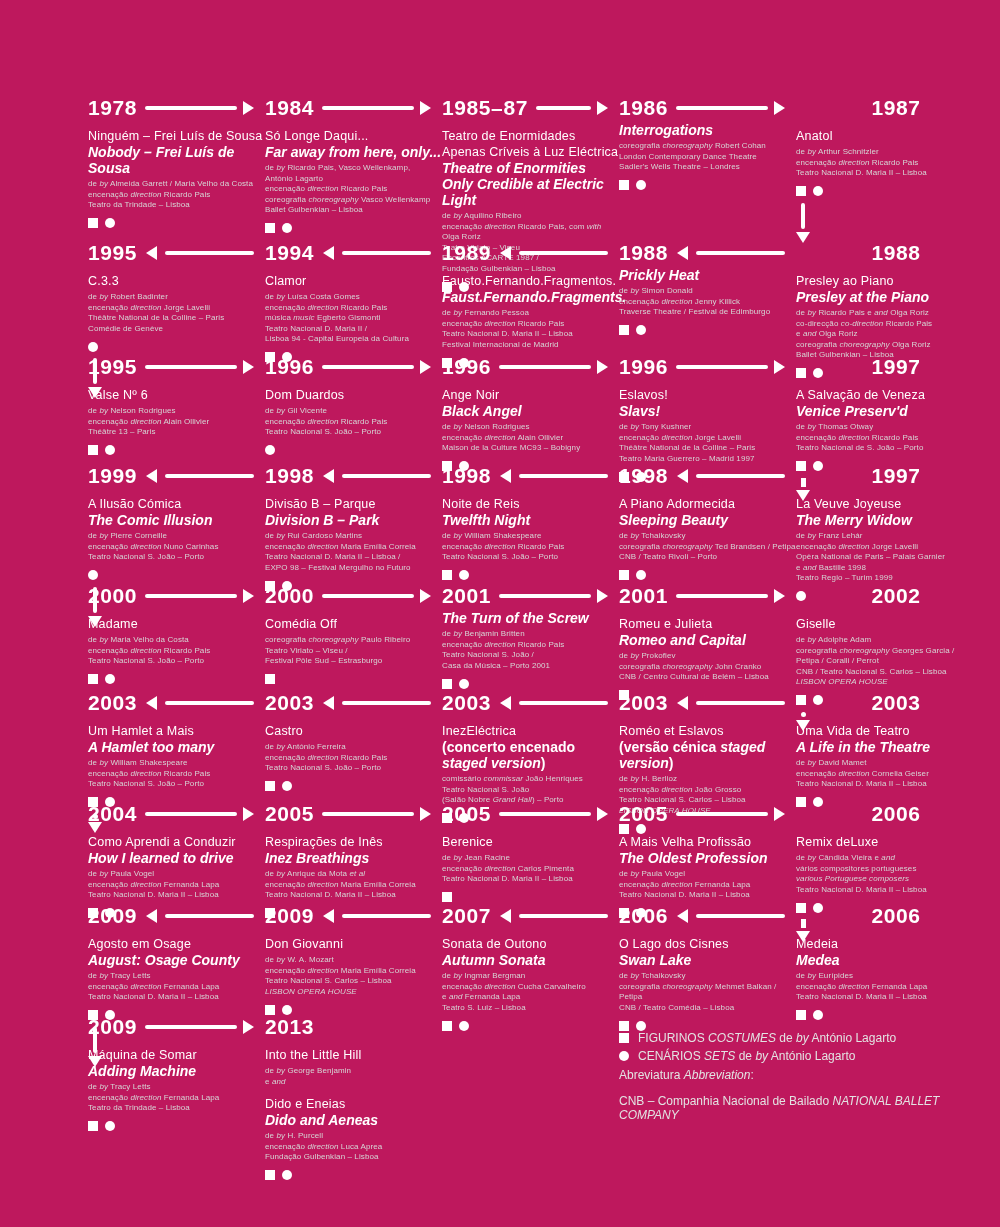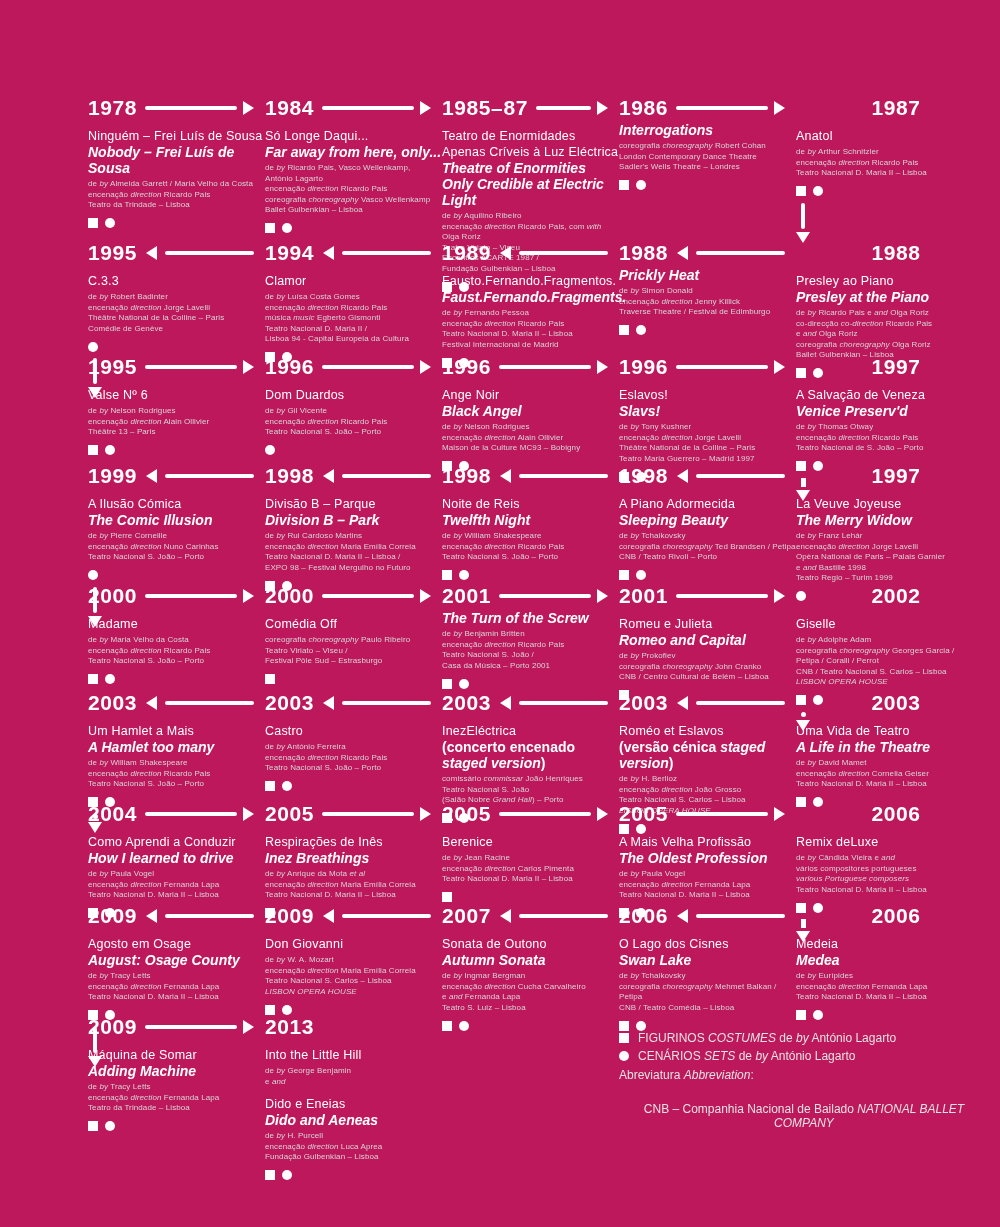--- a/index.html
+++ b/index.html
@@ -31,21 +31,21 @@
   .dcon{display:flex;flex-direction:column;align-items:center;width:14px;margin-top:6px;gap:3px;}
   .dbar-tall{width:4px;height:26px;background:#fff;border-radius:2px;}
   .dbar-short{width:5px;height:9px;background:#fff;}
   .ddot{width:5px;height:5px;background:#fff;border-radius:50%;}
   .dtri{width:0;height:0;border-left:7px solid transparent;border-right:7px solid transparent;
         border-top:11px solid #fff;}
   #legend{position:absolute;left:619px;top:1032px;width:370px;font-size:12px;color:#e3e3e3;}
   .lg-row{display:flex;align-items:center;gap:9px;height:11px;margin-bottom:7px;}
   .lg-text i{font-style:italic;}
   #lg-abbrev-title{margin-top:2px;}
-  #lg-abbrev-line{margin-top:20px;text-align:center;}
+  #lg-abbrev-line{margin-top:12px;}
 </style>
 </head>
 <body>
 
 <div id="poster">
   <div id="timeline">
       <div class="t-row" style="top: 97px;">
         <div class="cell">
           <div class="hdr">
             <span class="yr">1978</span>

